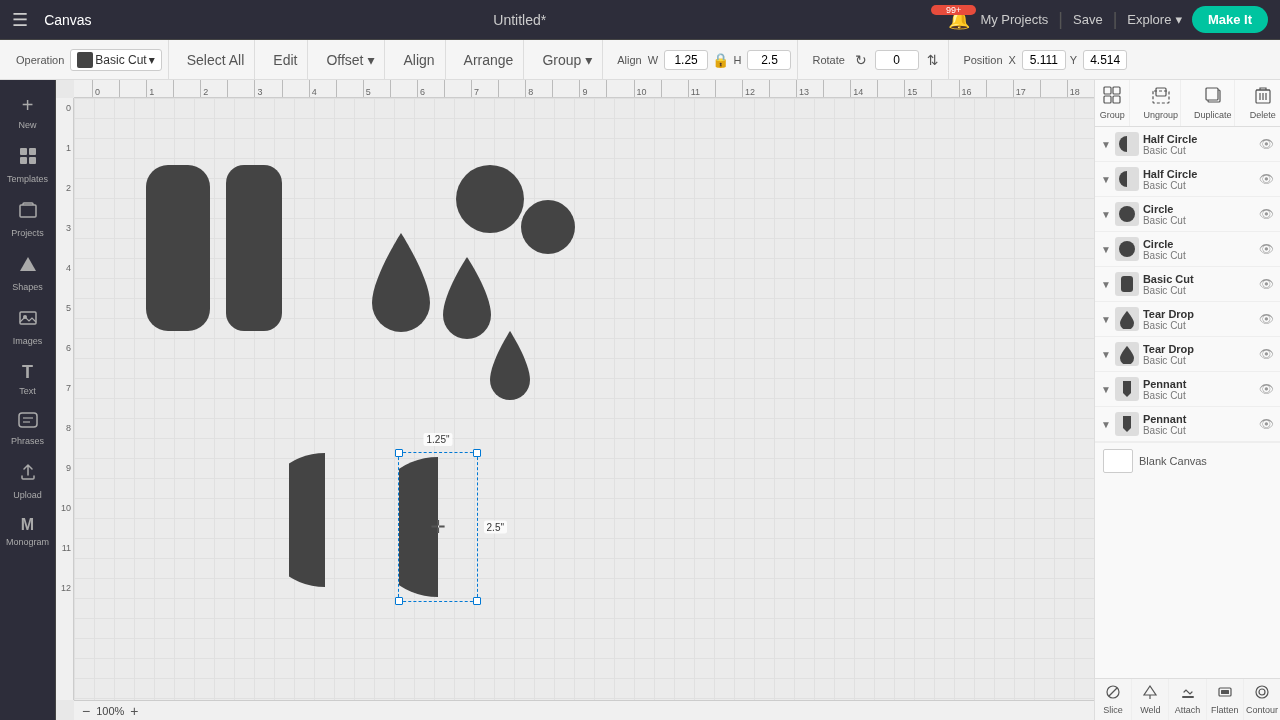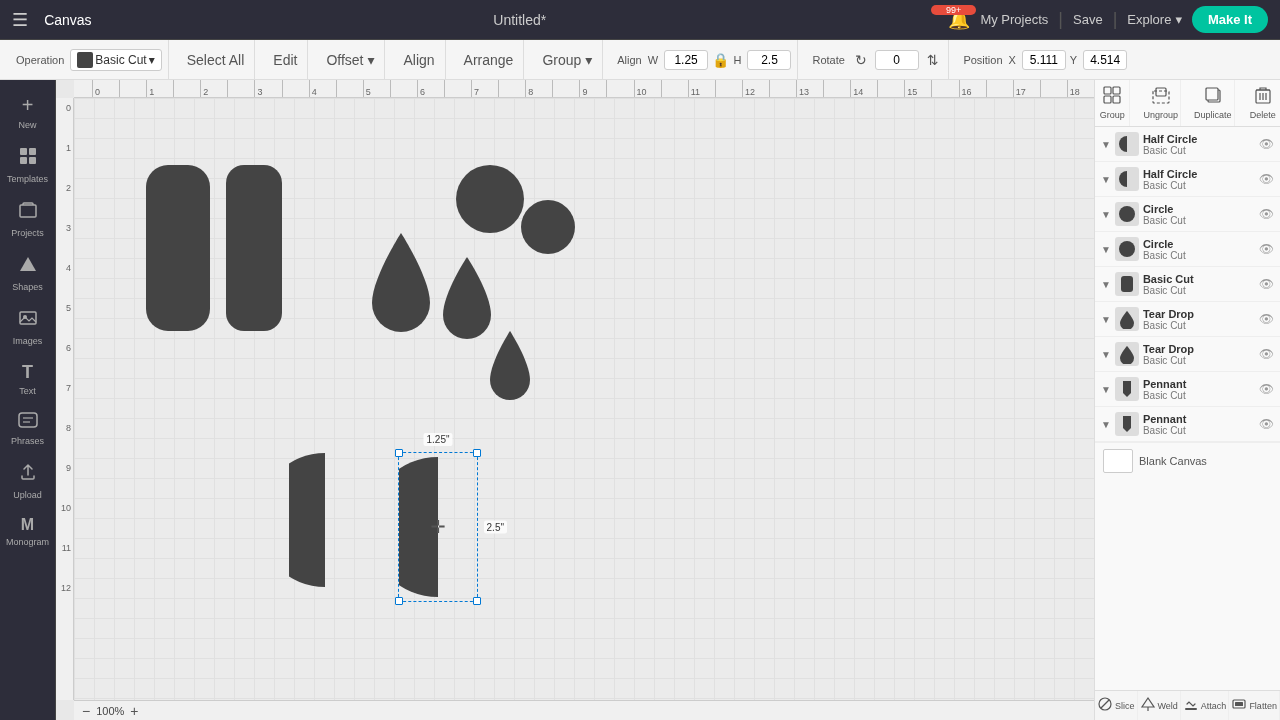--- a/index.html
+++ b/index.html
@@ -82,21 +82,21 @@
     .layer-header { display: flex; align-items: center; padding: 5px 6px; gap: 4px; cursor: pointer; background: #f9f9f9; }
     .layer-chevron { font-size: 10px; color: #777; }
     .layer-thumb { width: 24px; height: 24px; border-radius: 3px; overflow: hidden; display: flex; align-items: center; justify-content: center; background: #ddd; flex-shrink: 0; }
     .layer-info { flex: 1; min-width: 0; }
     .layer-name { font-size: 11px; font-weight: 600; color: #333; }
     .layer-sub { font-size: 10px; color: #777; }
     .layer-eye { font-size: 12px; color: #999; cursor: pointer; margin-left: auto; }
 
     
     #bottom-panel-actions { display: flex; border-top: 1px solid #ddd; background: #f5f5f5; }
-    .bpa-btn { flex: 1; display: flex; flex-direction: row; align-items: center; padding: 5px 2px; font-size: 9px; color: #555; cursor: pointer; gap: 2px; background: none; border: none; border-right: 1px solid #eee; }
+    .bpa-btn { flex: 1; display: flex; flex-direction: column; align-items: center; padding: 5px 2px; font-size: 9px; color: #555; cursor: pointer; gap: 2px; background: none; border: none; border-right: 1px solid #eee; }
     .bpa-btn:last-child { border-right: none; }
     .bpa-icon { font-size: 15px; }
 
     
     .blank-canvas-row { display: flex; align-items: center; gap: 6px; padding: 6px 8px; border-top: 1px solid #eee; }
     .blank-canvas-thumb { width: 30px; height: 24px; background: #fff; border: 1px solid #ccc; border-radius: 2px; }
     .blank-canvas-label { font-size: 11px; color: #555; }
     .ruler-tick { display: inline-flex; align-items: flex-end; justify-content: flex-start; font-size: 9px; color: #666; border-left: 1px solid #bbb; padding-left: 2px; flex: 1; }
 
     

